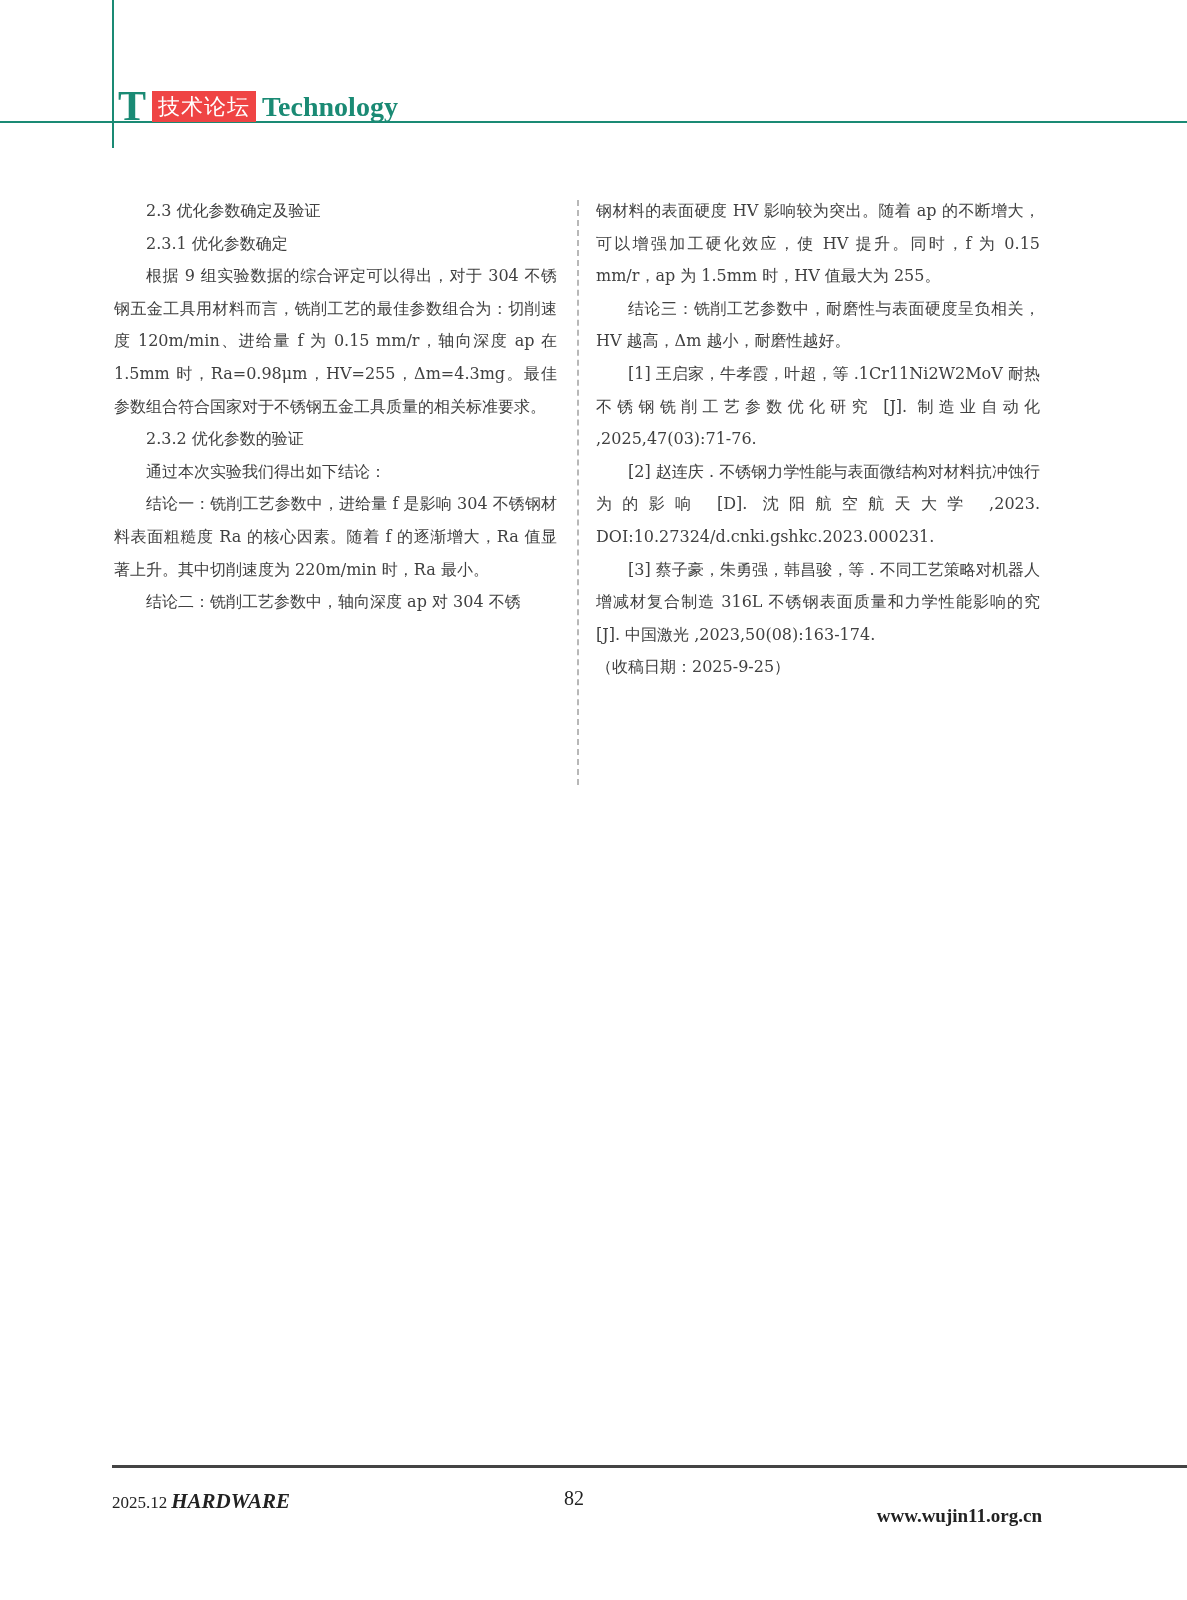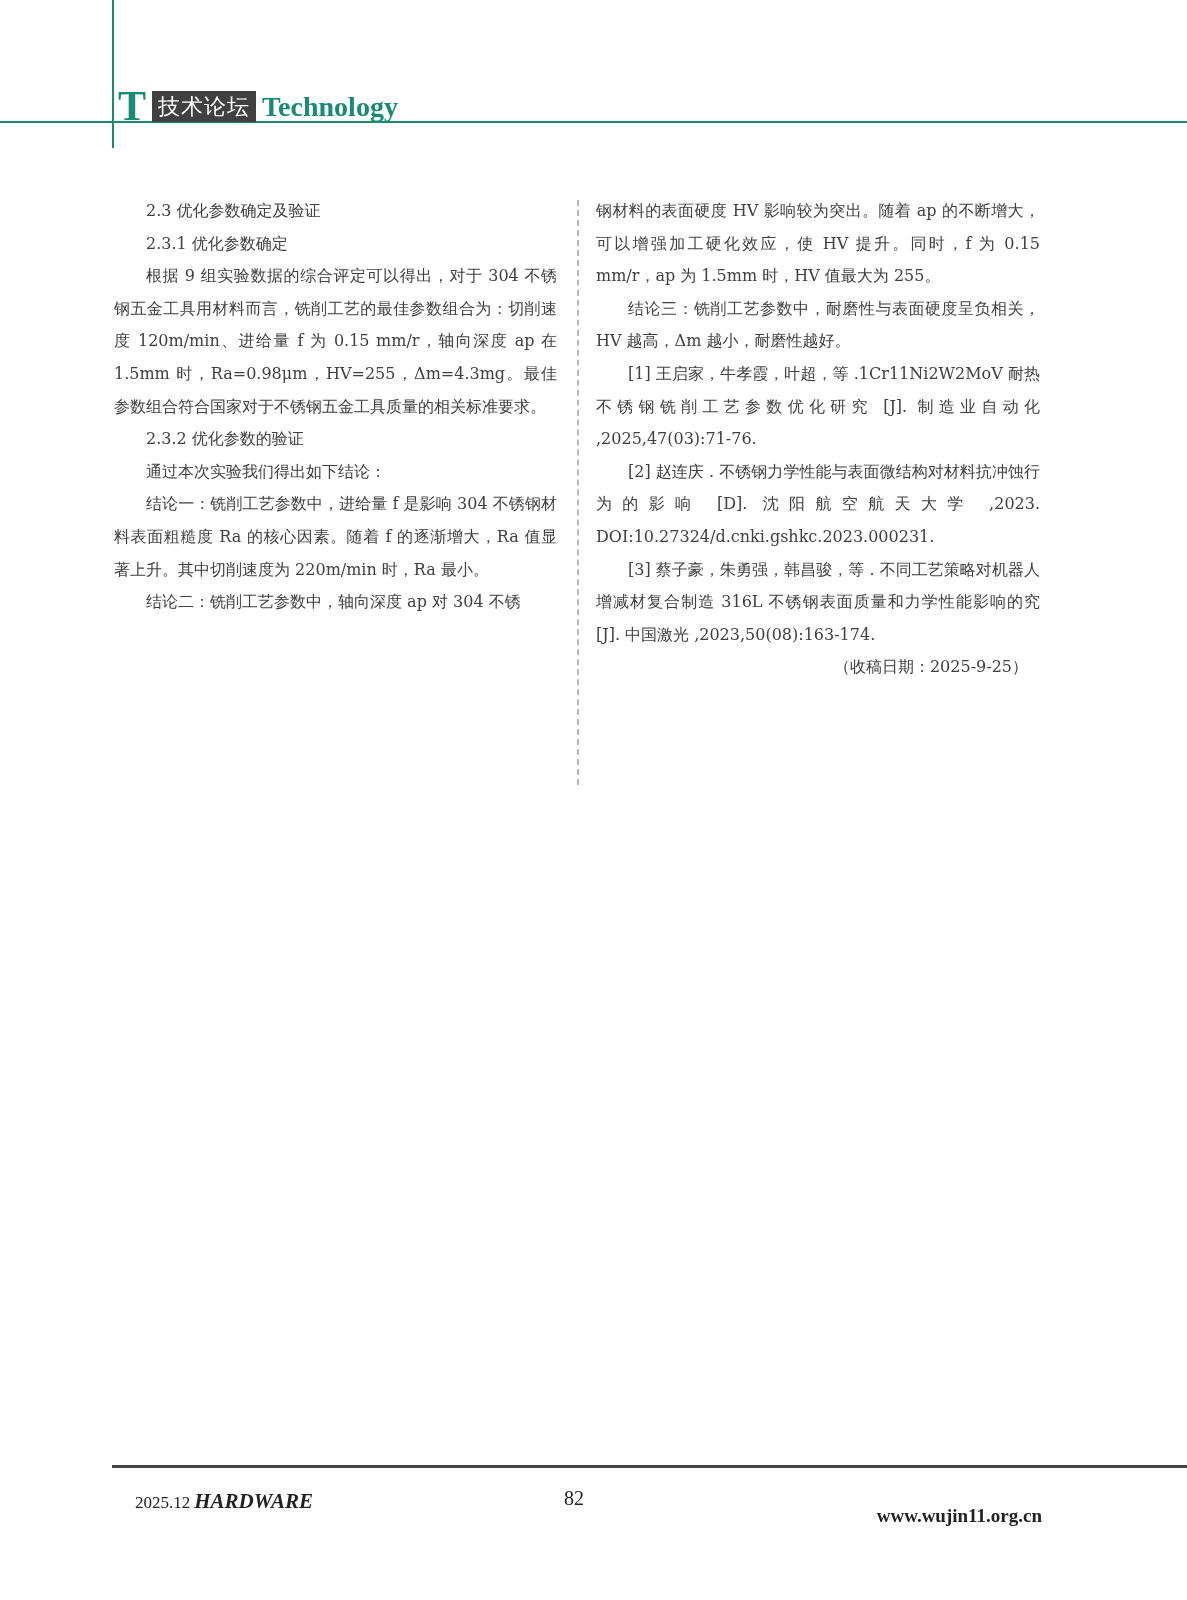--- a/index.html
+++ b/index.html
@@ -19,21 +19,21 @@
     .header {
       position: absolute; left: 118px; top: 90px; height: 32px;
       display: flex; align-items: flex-end;
     }
     .header .big-t {
       font-family: "Liberation Serif", serif;
       font-size: 42px; line-height: 32px; color: #1a8a74; font-weight: bold;
       height: 32px; margin-right: 6px;
     }
     .header .badge {
-      background: #404040; color: #ffffff; height: 31px;
+      background: #ef4444; color: #ffffff; height: 31px;
       font-family: "DejaVu Sans", sans-serif; font-size: 22px; line-height: 31px;
       padding: 0 6px; letter-spacing: 1px;
     }
     .header .tech {
       font-family: "Liberation Serif", serif;
       font-size: 28px; line-height: 30px; color: #1a8a74; margin-left: 6px; font-weight: bold;
     }
     .col {
       position: absolute; top: 195px;
       font-size: 16px; line-height: 32.6px; color: #404040;
@@ -41,34 +41,34 @@
     }
     .col.left { left: 114px; width: 443px; }
     .col.right { left: 596px; width: 444px; }
     .col p { margin: 0; }
     .col p.ind { text-indent: 2em; }
     .col p.gap { margin-top: 32px; }
     .col p.refhead {
       font-family: "DejaVu Sans", sans-serif; font-weight: bold;
       text-indent: 2em; color: #333;
     }
-    .col p.date { text-align: right; padding-right: 12px; }
+    .col p.date { padding-right: 12px; }
     .divider {
       position: absolute; left: 577px; top: 200px; width: 0; height: 585px;
       border-left: 2px dashed #b8b8b8;
     }
     .footer-rule {
       position: absolute; left: 112px; top: 1465px; width: 1075px; height: 3px;
       background: #444;
     }
     .footer {
       position: absolute; top: 1485px; left: 112px; width: 930px; height: 30px;
       font-family: "Liberation Serif", serif; color: #222;
     }
-    .footer .issue { position: absolute; left: 0; top: 4px; font-size: 17px; margin-left: 23px; }
+    .footer .issue { position: absolute; left: 0; top: 4px; font-size: 17px; }
     .footer .issue .mag {
       font-weight: bold; font-style: italic; font-size: 21px; margin-left: 4px;
     }
     .footer .page { position: absolute; left: 452px; top: 2px; font-size: 20px; }
     .footer .site {
       position: absolute; right: 0; top: 20px; font-size: 19px; font-weight: bold;
     }
   </style>
 </head>
 <body>

